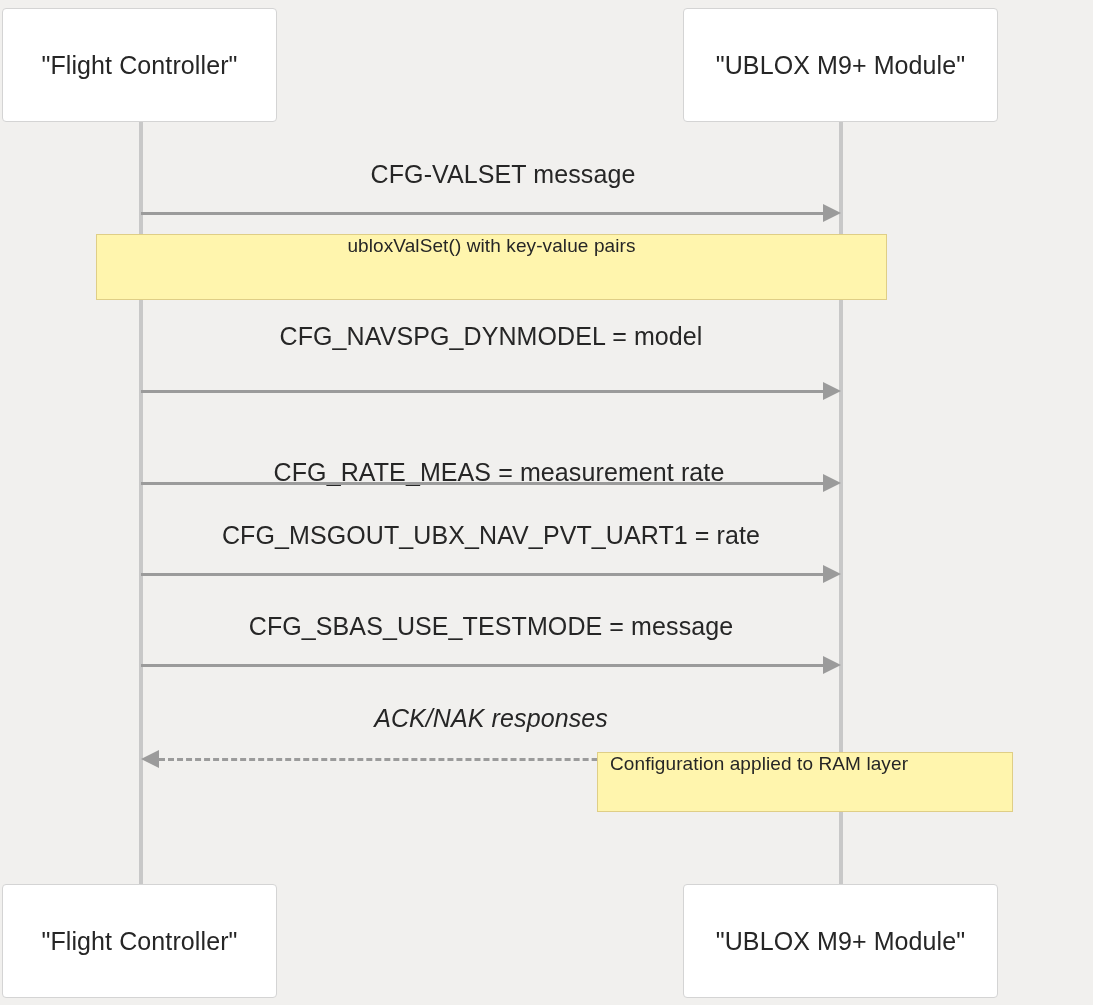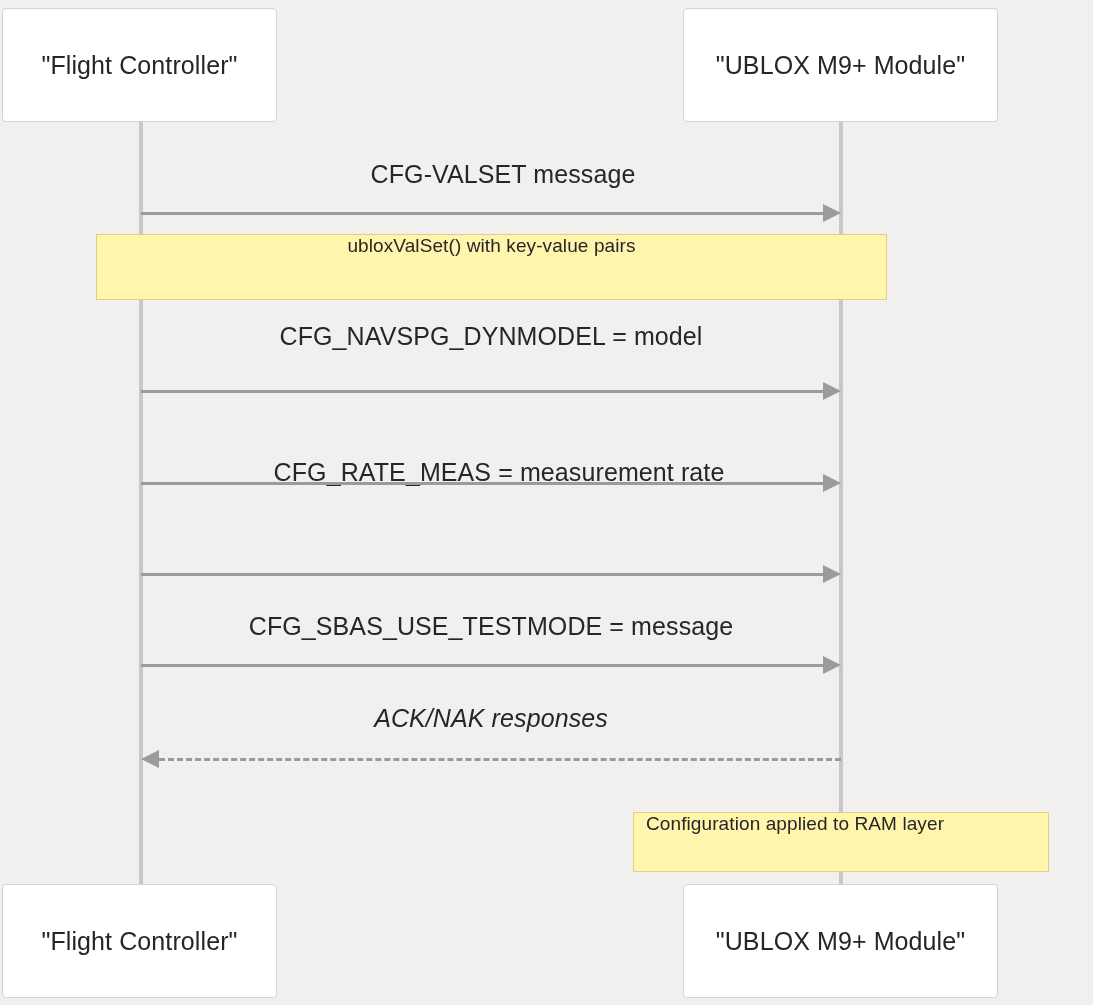--- a/index.html
+++ b/index.html
@@ -129,38 +129,39 @@
     <div class="msg-line" style="width:682px;"></div>
     <div class="msg-head right" style="left:682px;"></div>
   </div>
 
   <div class="msg-label" style="left:149px; top:430px; width:700px;margin-top:28px;">CFG_RATE_MEAS = measurement rate</div>
   <div class="msg" style="left:141px; top:482px; width:700px;">
     <div class="msg-line" style="width:682px;"></div>
     <div class="msg-head right" style="left:682px;"></div>
   </div>
 
+  <div class="msg-label" style="left:141px; top:521px; width:700px;">CFG_MSGOUT_UBX_NAV_PVT_UART1 = rate</div>
   <div class="msg" style="left:141px; top:573px; width:700px;">
     <div class="msg-line" style="width:682px;"></div>
     <div class="msg-head right" style="left:682px;"></div>
   </div>
 
   <div class="msg-label" style="left:141px; top:612px; width:700px;">CFG_SBAS_USE_TESTMODE = message</div>
   <div class="msg" style="left:141px; top:664px; width:700px;">
     <div class="msg-line" style="width:682px;"></div>
     <div class="msg-head right" style="left:682px;"></div>
   </div>
 
   <div class="msg-label" style="left:141px; top:704px; width:700px;font-style:italic;">ACK/NAK responses</div>
   <div class="msg" style="left:141px; top:758px; width:700px;">
     <div class="msg-line dashed" style="left:18px; width:682px;"></div>
     <div class="msg-head left" style="left:0px;"></div>
   </div>
 
-  <div class="note left" style="left:597px; top:812px; width:416px; height:60px;margin-left:36px;">
+  <div class="note left" style="left:597px; top:752px; width:416px; height:60px;">
     <span>Configuration applied to RAM layer</span>
   </div>
 
   <div class="actor-box" style="left:2px; top:884px; width:275px; height:114px;">
     <span>"Flight Controller"</span>
   </div>
   <div class="actor-box" style="left:683px; top:884px; width:315px; height:114px;">
     <span>"UBLOX M9+ Module"</span>
   </div>
 

